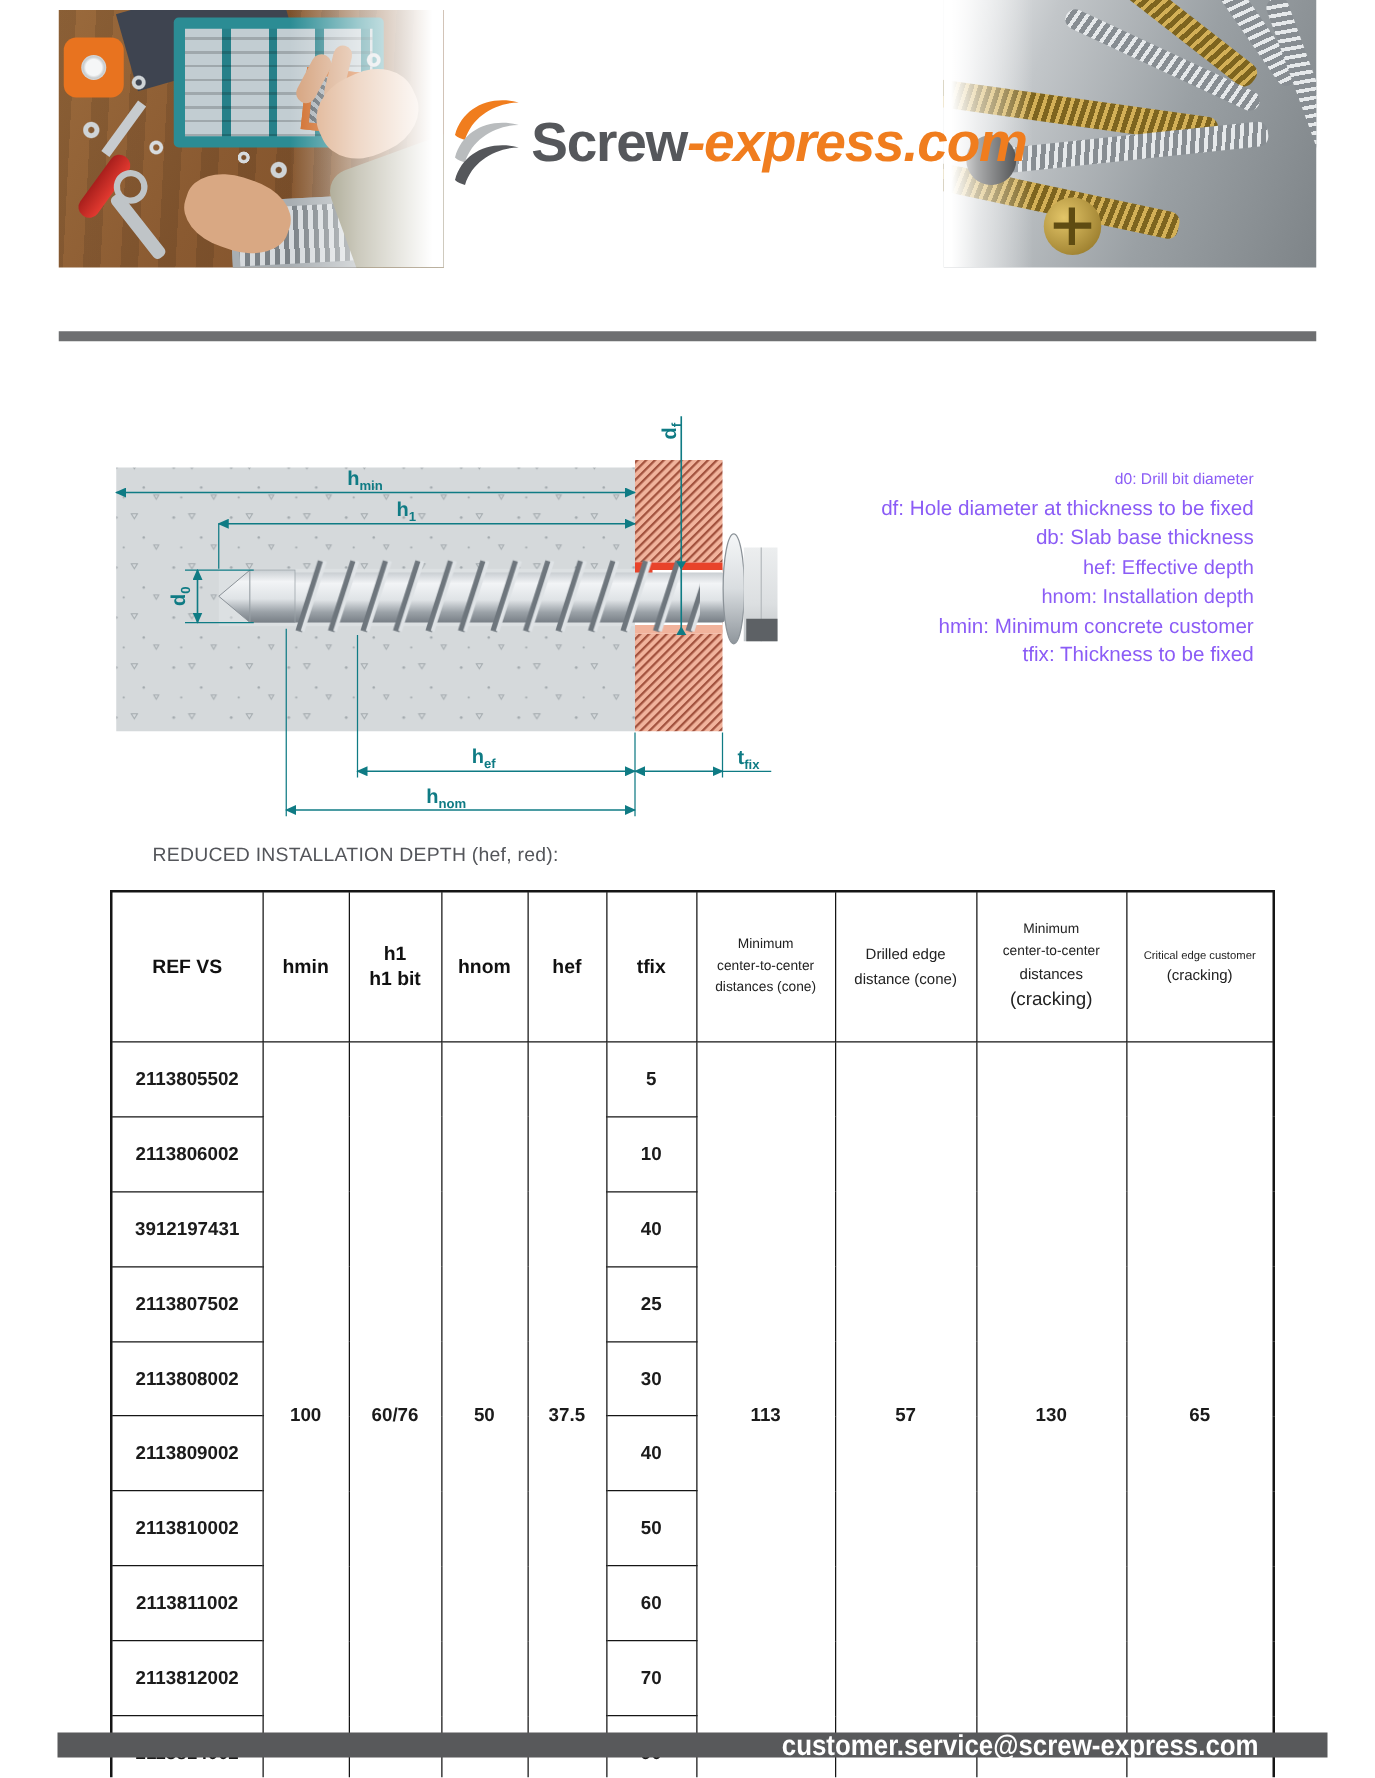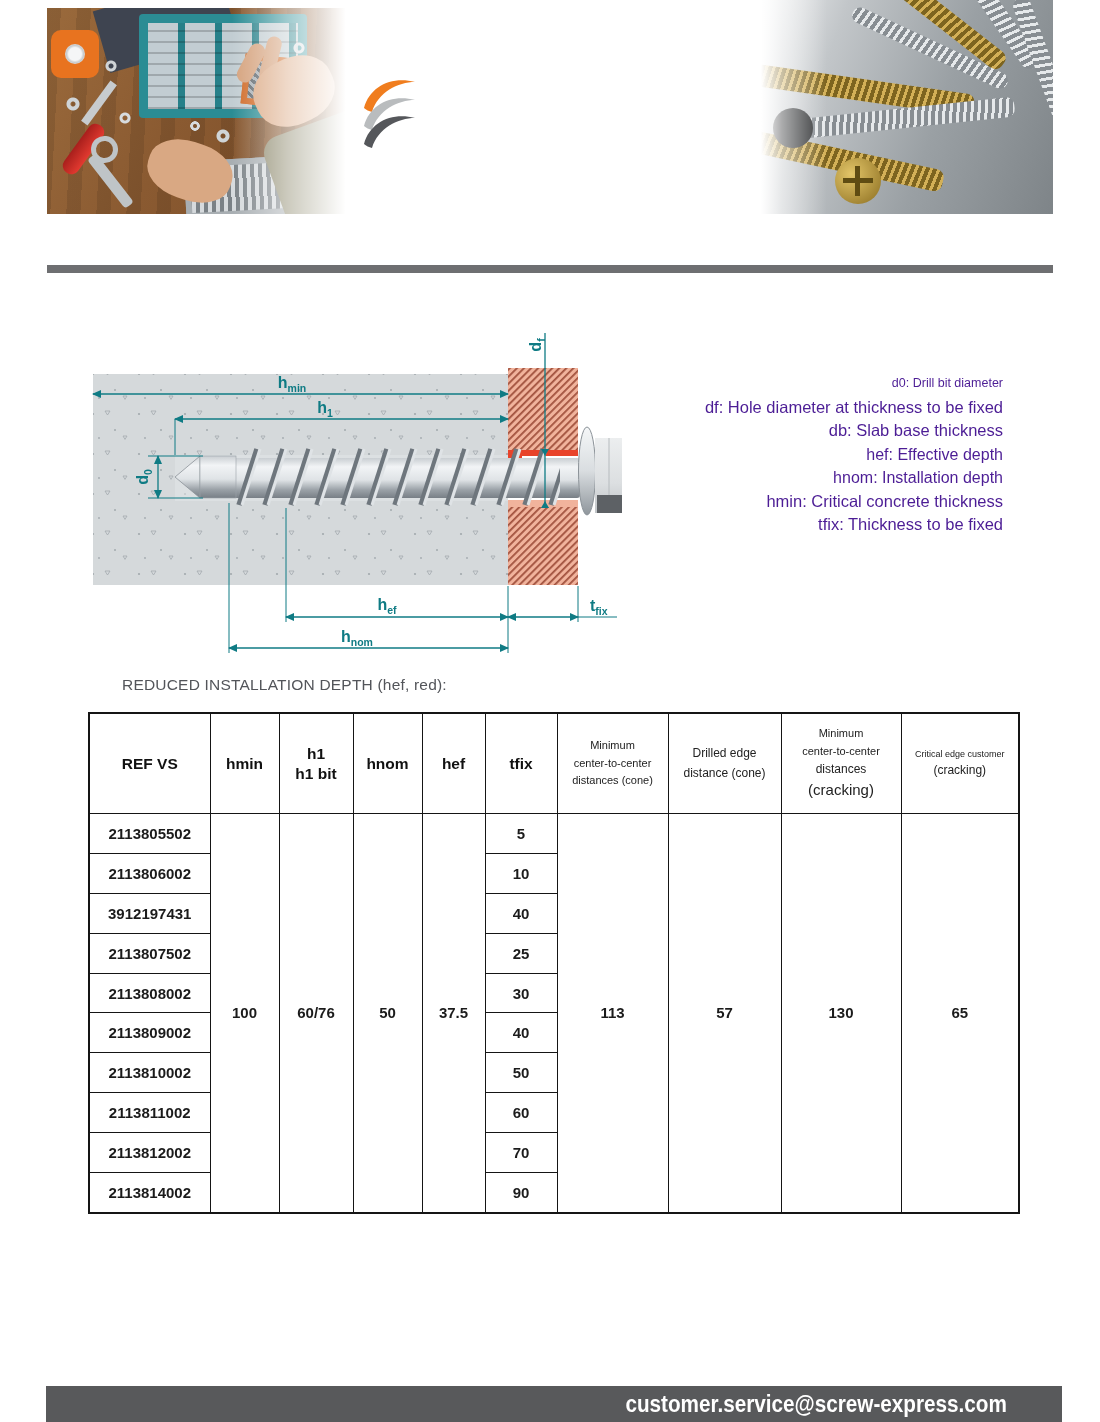--- a/index.html
+++ b/index.html
@@ -75,43 +75,43 @@
   .banner-strip{position:absolute;left:47px;top:265px;width:1006px;height:8px;background:#6E6F71;}
 
   
   .diagram-svg{position:absolute;left:85px;top:325px;}
   .dim-t{fill:#0F7B84;font-size:16px;font-weight:700;font-family:"Liberation Sans",sans-serif;}
   .dim-t .sub{font-size:10.5px;}
   .dline{stroke:#0F7B84;stroke-width:1.3;fill:none;}
   .eline{stroke:#0F7B84;stroke-width:1;fill:none;}
 
   
-  .legend{position:absolute;right:97px;top:372px;width:560px;text-align:right;color:#4c1d95;}
+  .legend{position:absolute;right:97px;top:372px;width:560px;text-align:right;color:#8b5cf6;}
   .legend div{line-height:23.5px;}
   .s1{font-size:12.5px;}
   .s2{font-size:16px;}
   .s3{font-size:16.5px;}
 
   .section-heading{position:absolute;left:122px;top:676px;font-size:15.5px;color:#53555A;letter-spacing:.2px;}
 
   
   .sheet-table{position:absolute;left:88px;top:712px;border-collapse:collapse;table-layout:fixed;
     border:2.5px solid #151515;color:#1b1b1b;}
-  .sheet-table td,.sheet-table th{border:1.5px solid #151515;padding:1px;text-align:center;vertical-align:middle;
+  .sheet-table td,.sheet-table th{border:1.5px solid #151515;padding:11px;text-align:center;vertical-align:middle;
     overflow:hidden;}
   .sheet-table th{height:97px;font-weight:400;}
   .sheet-table td{height:36.9px;font-weight:700;font-size:15px;}
   .th-bold{font-weight:700;font-size:15.5px;color:#111;line-height:1.25;}
   .th-sm{font-size:11px;color:#222;line-height:1.6;}
   .th-md{font-size:12px;color:#222;line-height:1.6;}
   .th-big{font-size:15px;color:#222;line-height:1.5;}
   .th-tiny{font-size:9px;color:#222;line-height:1.6;}
 
   
-  .footer{position:absolute;left:46px;top:1386px;width:1016px;height:36px;background:#58595B;
+  .footer{position:absolute;left:46px;top:1386px;width:1016px;height:20px;background:#58595B;
     display:flex;align-items:center;justify-content:flex-end;padding-right:55px;box-sizing:border-box;}
   .footer-text{color:#fff;font-weight:700;font-size:23px;transform:scaleX(.9);transform-origin:right center;}
 </style>
 </head>
 <body>
 
 <div id="page">
 
   <div class="photo photo-left">
     <div class="wood"></div>
@@ -146,20 +146,21 @@
     <div class="rp-head"></div>
     <div class="fade"></div>
   </div>
 
   <div class="logo">
     <svg width="55" height="78" viewBox="0 0 55 78">
       <path d="M2,32 C8,10 30,0 53,6 C36,6 16,16 10,36 C7,35 4,34 2,32 Z" fill="#F07D1E"></path>
       <path d="M2,50 C8,28 30,18 53,24 C36,24 16,34 10,54 C7,53 4,52 2,50 Z" fill="#B9BCBE"></path>
       <path d="M2,68 C8,46 30,36 53,42 C36,42 16,52 10,72 C7,71 4,70 2,68 Z" fill="#55575B"></path>
     </svg>
+    <div class="logo-text"><span class="logo-dark">Screw</span><span class="logo-orange">-express.com</span></div>
   </div>
 
   <div class="banner-strip"></div>
 
   <svg class="diagram-svg" width="560" height="340" viewBox="0 0 560 340">
     <defs>
       <pattern id="speckle" patternUnits="userSpaceOnUse" width="46" height="40">
         <rect width="46" height="40" fill="#D5D9DB"></rect>
         <circle cx="8" cy="9" r="1.1" fill="#a3aaae"></circle>
         <circle cx="30" cy="25" r="1.0" fill="#a3aaae"></circle>
@@ -243,21 +244,21 @@
     <text class="dim-t" x="505" y="286" text-anchor="start"><tspan>t</tspan><tspan class="sub" dy="4">fix</tspan></text>
     <text class="dim-t" x="272" y="317" text-anchor="middle"><tspan>h</tspan><tspan class="sub" dy="4">nom</tspan></text>
   </svg>
 
   <div class="legend">
     <div class="s1">d0: Drill bit diameter</div>
     <div class="s3">df: Hole diameter at thickness to be fixed</div>
     <div class="s3">db: Slab base thickness</div>
     <div class="s2">hef: Effective depth</div>
     <div class="s2">hnom: Installation depth</div>
-    <div class="s3">hmin: Critical concrete thickness</div>
+    <div class="s3">hmin: Minimum concrete customer</div>
     <div class="s3">tfix: Thickness to be fixed</div>
   </div>
 
   <div class="section-heading">REDUCED INSTALLATION DEPTH (hef, red):</div>
 
   <table class="sheet-table">
     <colgroup>
       <col style="width:121px">
         <col style="width:69px">
         <col style="width:74px">

